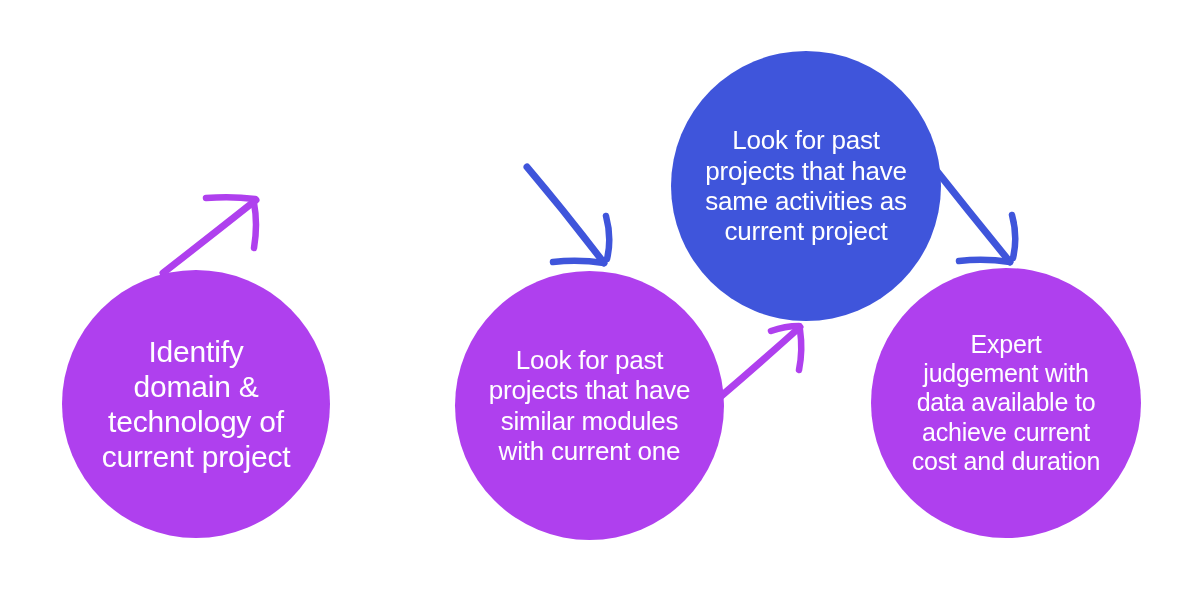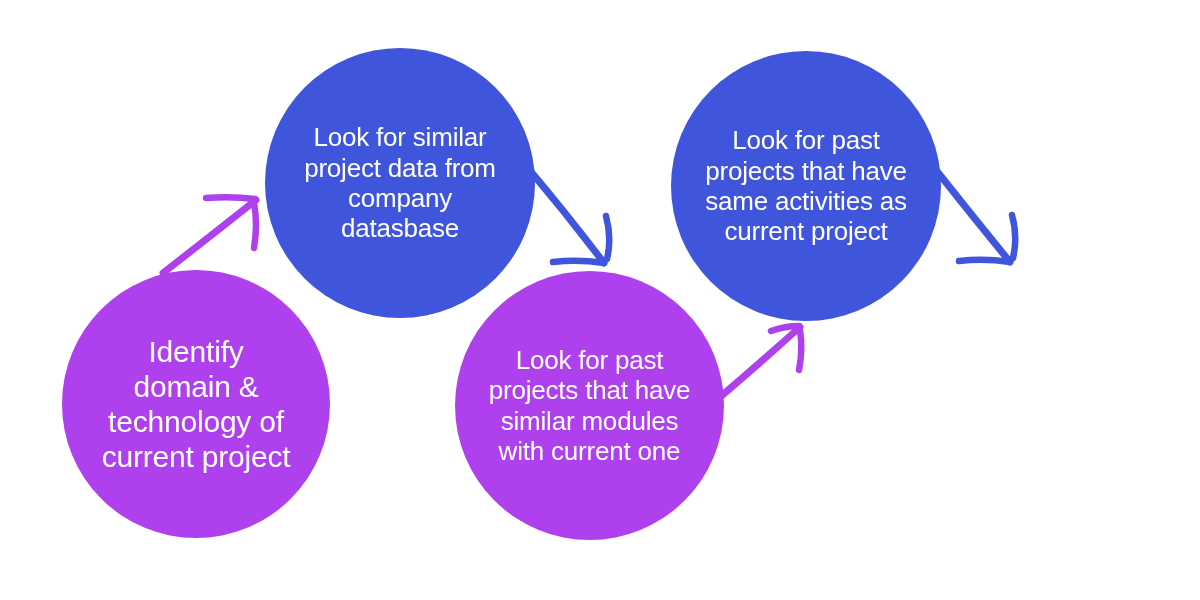--- a/index.html
+++ b/index.html
@@ -83,35 +83,36 @@
     </g>
   </svg>
 
   <div class="node n1" style="background: rgb(175, 64, 238);">
     <div class="node-label">Identify
 domain &amp;
 technology of
 current project</div>
   </div>
 
-  <div class="node n2" style="background: rgb(63, 85, 219);">
-    <div class="node-label">Look for similar
-project data from
-company
-datasbase</div>
-  </div>
 
   <div class="node n3" style="background: rgb(175, 64, 238);">
     <div class="node-label">Look for past
 projects that have
 similar modules
 with current one</div>
   </div>
 
   <div class="node n4" style="background: rgb(63, 85, 219);">
     <div class="node-label">Look for past
 projects that have
 same activities as
 current project</div>
   </div>
 
+  <div class="node n5" style="background: rgb(175, 64, 238);">
+    <div class="node-label">Expert
+judgement with
+data available to
+achieve current
+cost and duration</div>
+  </div>
 
 </div>
 
 </body></html>

